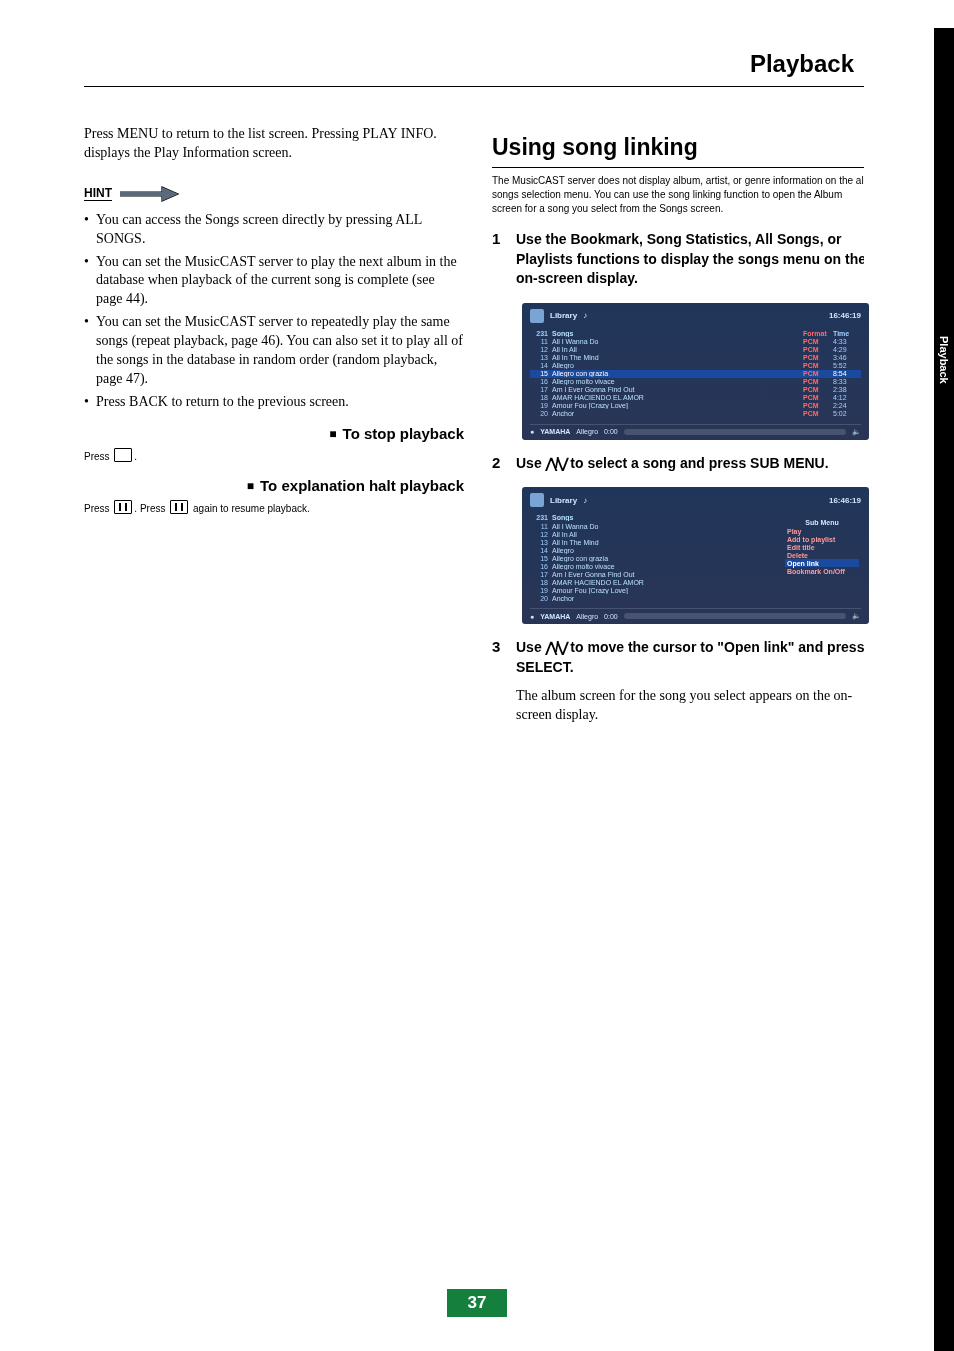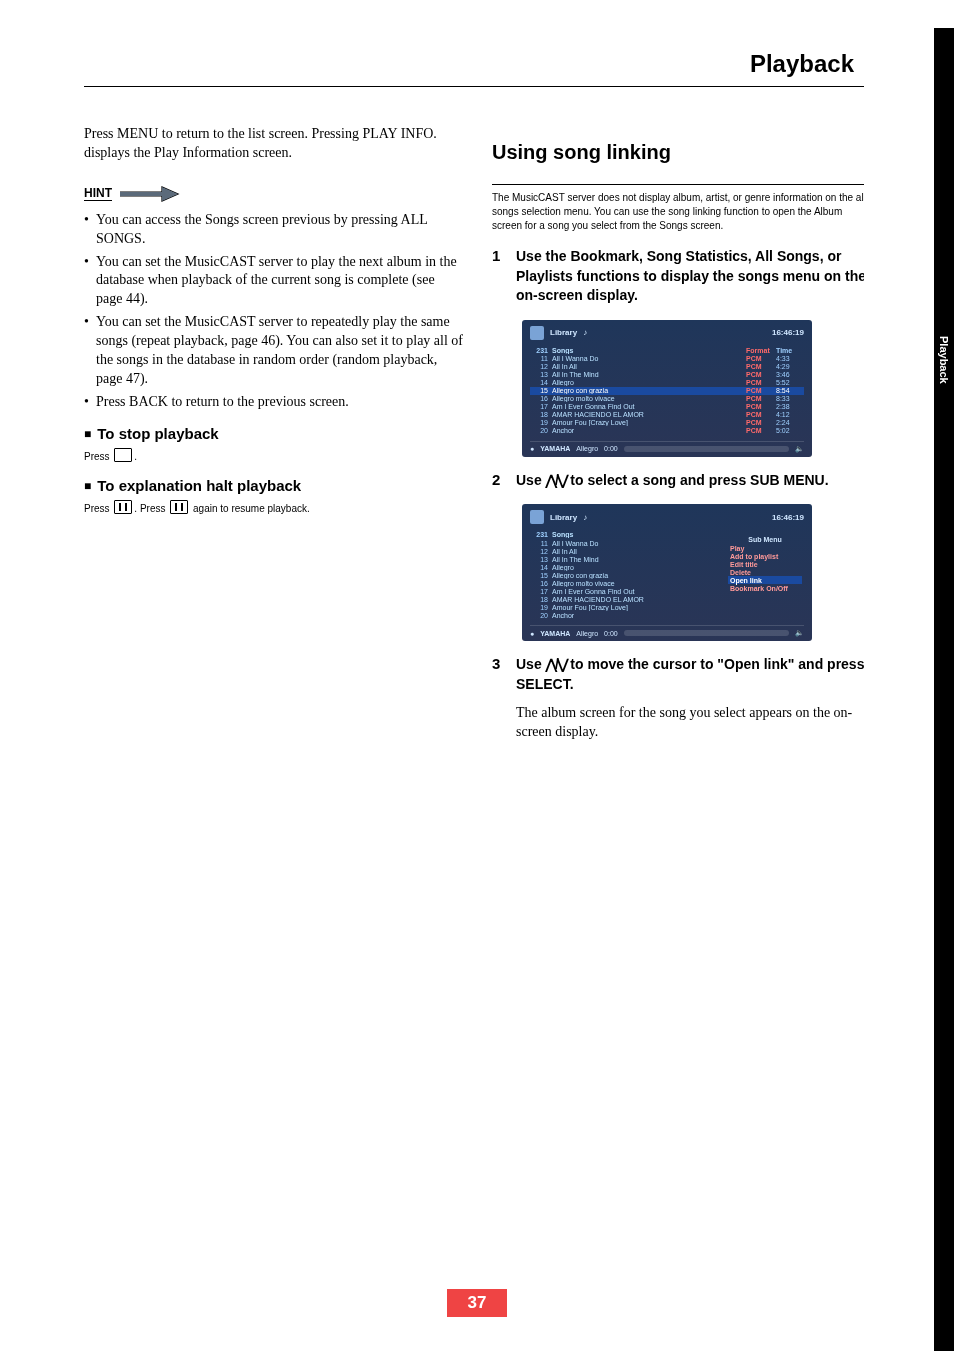--- a/index.html
+++ b/index.html
@@ -107,20 +107,21 @@
     left: 0;
     top: 0;
   }
 
   .subhead {
     font-family: Arial, Helvetica, sans-serif;
     font-weight: bold;
     font-size: 15px;
     margin-top: 13px;
     margin-bottom: 6px;
+    text-align: right;
   }
   .subhead .square {
     font-size: 12px;
     display: inline-block;
     vertical-align: 1px;
     margin-right: 6px;
   }
   .inline-icon {
     display: inline-block;
     vertical-align: -2px;
@@ -147,25 +148,25 @@
   }
   .arrows-ud {
     font-family: Arial, Helvetica, sans-serif;
     font-weight: bold;
     font-size: 14px;
     letter-spacing: -2px;
   }
 
   h2.section {
     font-family: Arial, Helvetica, sans-serif;
-    font-size: 20px;
-    font-weight: bold;
-    margin: 16px 0 6px 0;
+    font-size: 23px;
+    font-weight: bold;
+    margin: 9px 0 6px 0;
     border-bottom: 1px solid #000;
-    padding-bottom: 20px;
+    padding-bottom: 6px;
   }
   .sans {
     font-family: Arial, Helvetica, sans-serif;
     font-size: 10px;
     line-height: 1.4;
   }
   .step {
     display: flex;
     gap: 10px;
     margin-top: 14px;
@@ -186,21 +187,21 @@
   .step-sub {
     font-family: "Times New Roman", serif;
     font-weight: normal;
     font-size: 14px;
     margin-top: 8px;
     display: block;
   }
 
   
   .osd {
-    width: 290px;
+    width: 347px;
     background: #2a3a5a;
     background: linear-gradient(180deg, #1f365a 0%, #2a3556 100%);
     border-radius: 3px;
     margin: 14px 0 6px 30px;
     color: #9fd0ff;
     font-family: Arial, Helvetica, sans-serif;
     font-size: 8px;
     padding: 6px 8px 4px 8px;
     box-sizing: border-box;
     position: relative;
@@ -274,21 +275,21 @@
   }
   .submenu .sm-item.selected {
     background:#1a4aa0; color:#fff;
   }
 
   .page-number {
     position: absolute;
     left: 50%;
     bottom: 34px;
     transform: translateX(-50%);
-    background: #ef4444;
+    background: #15803d;
     color: #fff;
     font-family: Arial, Helvetica, sans-serif;
     font-weight: bold;
     font-size: 17px;
     padding: 4px 12px;
     min-width: 36px;
     text-align: center;
   }
 </style>
 </head>
@@ -309,21 +310,21 @@
 
       <div class="hint-block">
         <span style="border-bottom:1.5px solid #000;">HINT</span>
         <svg class="hint-arrow" viewBox="0 0 60 18">
           <path d="M0 7 L42 7 L42 2 L58 9 L42 16 L42 11 L0 11 Z" fill="none" stroke="#000" stroke-width="1.2"></path>
           <path d="M0 7 L42 7 L42 2 L58 9 L42 16 L42 11 L0 11 Z" fill="#5b6a7a"></path>
         </svg>
       </div>
 
       <ul class="bullets">
-        <li>You can access the Songs screen previous by pressing ALL SONGS.</li>
+        <li>You can access the Songs screen directly by pressing ALL SONGS.</li>
         <li>You can set the MusicCAST server to play the next album in the database when playback of the current song is complete (see page 44).</li>
         <li>You can set the MusicCAST server to repeatedly play the same songs (repeat playback, page 46). You can also set it to play all of the songs in the database in random order (random playback, page 47).</li>
         <li>Press BACK to return to the previous screen.</li>
       </ul>
 
       <div class="subhead">
         <span class="square">■</span><span>To stop playback</span>
       </div>
       <p class="sans">
         <span>Press </span><span class="inline-icon"></span><span>.</span>

